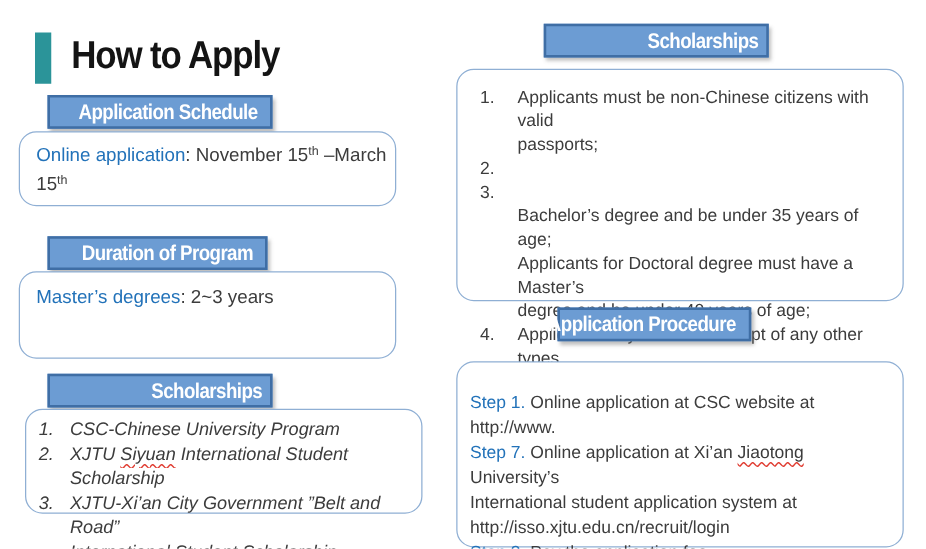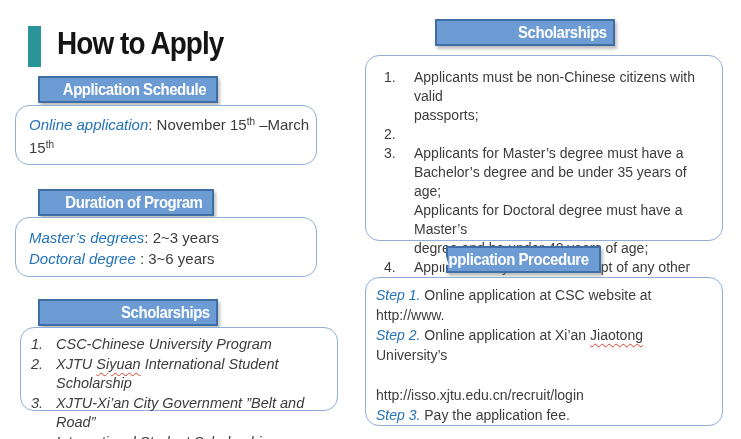--- a/index.html
+++ b/index.html
@@ -42,23 +42,23 @@
     border:1.6px solid var(--box_border);border-radius:14px;
   }
   .box-text{font-size:15px;line-height:21px;}
   .list-row{display:flex;align-items:flex-start;}
   .lnum{flex:0 0 25px;font-style:italic;}
   .rnum{flex:0 0 30px;}
   .schedule-box{padding:8px 6px 0 13px;}
   .duration-box{padding:9px 6px 0 13px;}
   .lscholar-box{padding:7px 4px 0 10px;font-size:14.5px;line-height:19.5px;}
   .rscholar-box{padding:12px 6px 0 18px;font-size:14px;line-height:19px;}
-  .procedure-box{padding:7px 8px 0 10px;font-size:14px;line-height:20px;}
+  .procedure-box{padding:21px 8px 0 10px;font-size:14px;line-height:20px;margin-top:12px;}
   
-  .seg-blue-italic{color:var(--blue_text);font-style:italic;text-align:center;}
+  .seg-blue-italic{color:var(--blue_text);text-align:center;}
   .seg-italic{font-style:italic;}
   .seg-sup{font-size:10px;position:relative;top:-5px;}
   .seg-squiggle{
     text-decoration-line:underline;text-decoration-style:wavy;
     text-decoration-color:var(--squiggle_red);text-decoration-thickness:1px;
     text-underline-offset:3px;
   }
 </style>
 </head>
 <body style="--accent_teal: #2B9499; --header_fill: #6C9CD3; --header_border: #3F6EA5; --box_border: #8FAFD4; --blue_text: #2272B9; --squiggle_red: #E03C31;">
@@ -69,23 +69,22 @@
 <div class="header-bar" style="left:38px;top:76px;width:180px;">
   <span class="hdr-text">Application Schedule</span>
 </div>
 <div class="round-box schedule-box box-text" style="left:15px;top:105px;width:302px;height:60px;">
   <div><span class="seg-blue-italic">Online application</span><span class="seg-plain">: November 15</span><span class="seg-sup">th</span><span class="seg-plain"> –March 15</span><span class="seg-sup">th</span></div>
 </div>
 
 <div class="header-bar" style="left:38px;top:189px;width:176px;">
   <span class="hdr-text">Duration of Program</span>
 </div>
-<div class="round-box duration-box box-text" style="left:15px;top:217px;width:302px;height:60px;">
+<div class="round-box duration-box box-text" style="left:15px;top:217px;width:302px;height:70px;">
   <div><span class="seg-blue-italic">Master’s degrees</span><span class="seg-plain">: 2~3 years</span></div>
-  <div><span class="seg-blue-italic">Doctoral degree </span><span class="seg-plain">: 3~6 years</span></div>
 </div>
 
 <div class="header-bar" style="left:38px;top:299px;width:180px;">
   <span class="hdr-text">Scholarships</span>
 </div>
 <div class="round-box lscholar-box" style="left:20px;top:327px;width:318px;height:84px;">
   <div class="list-row">
     <span class="lnum">1.</span>
     <span><span class="seg-italic">CSC-Chinese University Program</span></span>
   </div>
@@ -105,29 +104,29 @@
 <div class="round-box rscholar-box" style="left:365px;top:55px;width:358px;height:186px;">
   <div class="list-row">
     <span class="rnum">1.</span>
     <span><span class="seg-plain">Applicants must be non-Chinese  citizens with valid</span><br><span class="seg-plain">passports;</span></span>
   </div>
   <div class="list-row">
     <span class="rnum">2.</span>
   </div>
   <div class="list-row">
     <span class="rnum">3.</span>
-    <span><span class="seg-plain">Applicants for Master’s degree must have a</span><br><span class="seg-plain">Bachelor’s degree and be under 35 years of age;</span><br><span class="seg-plain">Applicants for Doctoral degree must have a Master’s</span><br><span class="seg-plain">degree and be under 40 years of age;</span></span>
+    <span><br><span class="seg-plain">Bachelor’s degree and be under 35 years of age;</span><br><span class="seg-plain">Applicants for Doctoral degree must have a Master’s</span><br><span class="seg-plain">degree and be under 40 years of age;</span></span>
   </div>
   <div class="list-row">
     <span class="rnum">4.</span>
     <span><span class="seg-plain"> Applicants may not be in receipt of any other types</span><br><span class="seg-plain">of scholarship.</span></span>
   </div>
 </div>
 
 <div class="header-bar" style="left:446px;top:246px;width:155px;">
   <span class="hdr-text">Application Procedure</span>
 </div>
 <div class="round-box procedure-box" style="left:365px;top:277px;width:358px;height:149px;">
   <div><span class="seg-blue-italic">Step 1.</span><span class="seg-plain"> Online application at CSC website at http://www.</span><br></div>
-  <div><span class="seg-blue-italic">Step 2.</span><span class="seg-plain"> Online application at Xi’an </span><span class="seg-squiggle">Jiaotong</span><span class="seg-plain"> University’s</span><br><br><span class="seg-plain">http://isso.xjtu.edu.cn/recruit/login</span></div>
+  <div><span class="seg-blue-italic">Step 7.</span><span class="seg-plain"> Online application at Xi’an </span><span class="seg-squiggle">Jiaotong</span><span class="seg-plain"> University’s</span><br><span class="seg-plain">International student application system at</span><br><span class="seg-plain">http://isso.xjtu.edu.cn/recruit/login</span></div>
   <div><span class="seg-blue-italic">Step 3.</span><span class="seg-plain"> Pay the application fee.</span></div>
 
 </div>
 
 </body></html>

